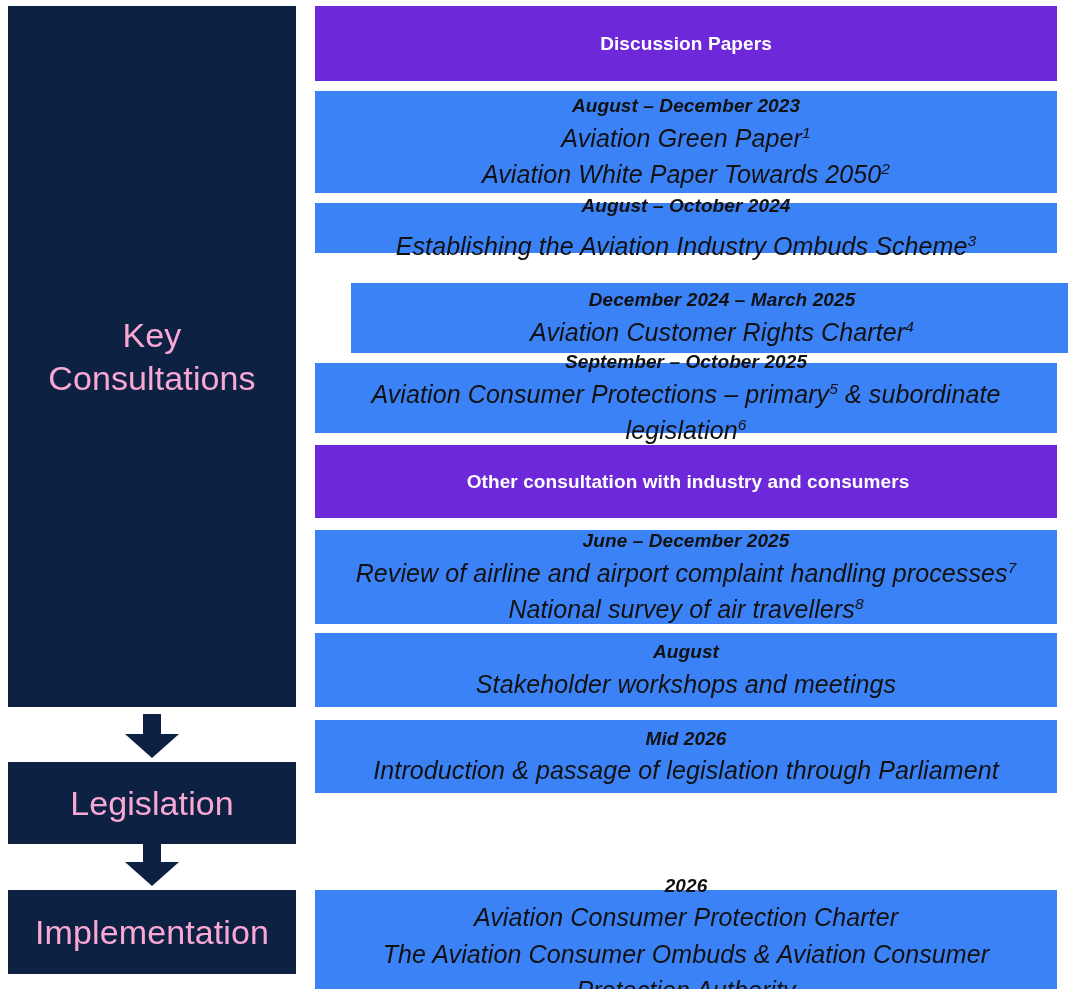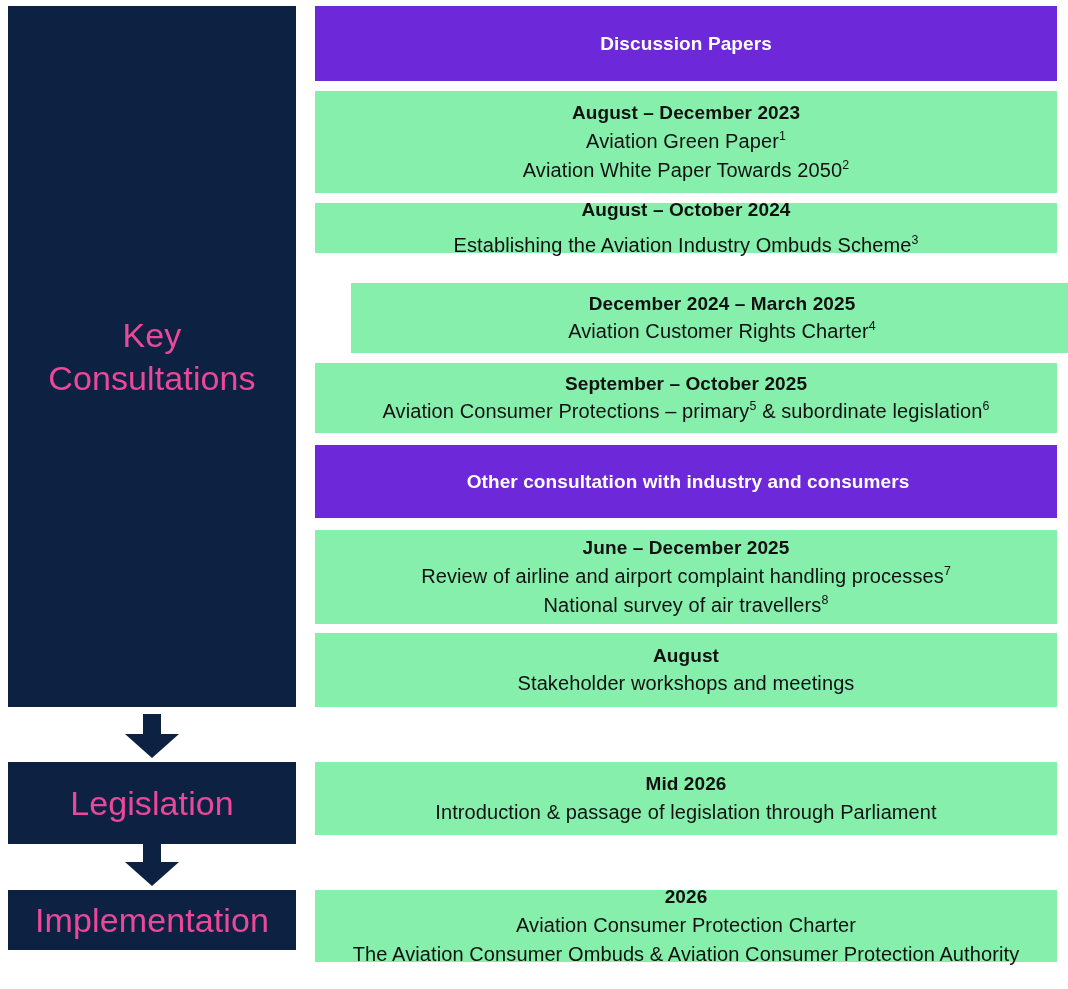--- a/index.html
+++ b/index.html
@@ -17,21 +17,21 @@
     position: relative;
     width: 1068px;
     height: 989px;
     background: #ffffff;
   }
 
   
   .stage-box {
     position: absolute;
     background: #0d2142;
-    color: #ec4899;
+    color: #f9a8d4;
     display: flex;
     align-items: center;
     justify-content: center;
     text-align: center;
     font-weight: 400;
   }
 
   .stage-box .stage-label {
     font-size: 34px;
     line-height: 1.26;
@@ -50,21 +50,21 @@
     left: 8px;
     top: 762px;
     width: 288px;
     height: 82px;
   }
 
   #stage-implementation {
     left: 8px;
     top: 890px;
     width: 288px;
-    height: 60px;
+    height: 84px;
   }
 
   
   .arrow-down {
     position: absolute;
     width: 54px;
     height: 44px;
     left: 125px;
   }
   #arrow-to-legislation { top: 714px; }
@@ -84,33 +84,34 @@
     text-align: center;
     padding: 4px 16px;
   }
 
   .band.header {
     background: #6d28d9;
     color: #ffffff;
   }
 
   .band.entry {
-    background: #86efac;
+    background: #3b82f6;
     color: #111111;
+    font-style: italic;
   }
 
   .band .band-title {
     font-size: 19px;
     font-weight: 700;
     line-height: 1.45;
     letter-spacing: 0.1px;
   }
 
   .band .band-line {
-    font-size: 20px;
+    font-size: 25px;
     font-weight: 400;
     line-height: 1.45;
     letter-spacing: 0.1px;
   }
 
   .band .band-lines {
     display: flex;
     flex-direction: column;
     align-items: center;
   }
@@ -123,22 +124,22 @@
 
   
   #band-discussion-papers { top: 6px;   height: 75px; }
   #band-2023             { top: 91px;  height: 102px; }
   #band-2024             { top: 203px; height: 50px; gap: 8px; }
   #band-2024-2025        { top: 283px; height: 70px; margin-left: 36px; }
   #band-2025-sep-oct     { top: 363px; height: 70px; }
   #band-other-consult    { top: 445px; height: 73px; padding-left: 20px; }
   #band-2025-jun-dec     { top: 530px; height: 94px; }
   #band-ongoing          { top: 633px; height: 74px; }
-  #band-mid-2026         { top: 762px; height: 73px; }
-  #band-2026             { top: 890px; height: 72px; }
+  #band-mid-2026         { top: 720px; height: 73px; }
+  #band-2026             { top: 890px; height: 100px; }
 </style>
 </head>
 <body>
 
 <div class="canvas">
 
   <div class="stage-box" id="stage-key-consultations">
     <span class="stage-label">Key
 Consultations</span>
   </div>

